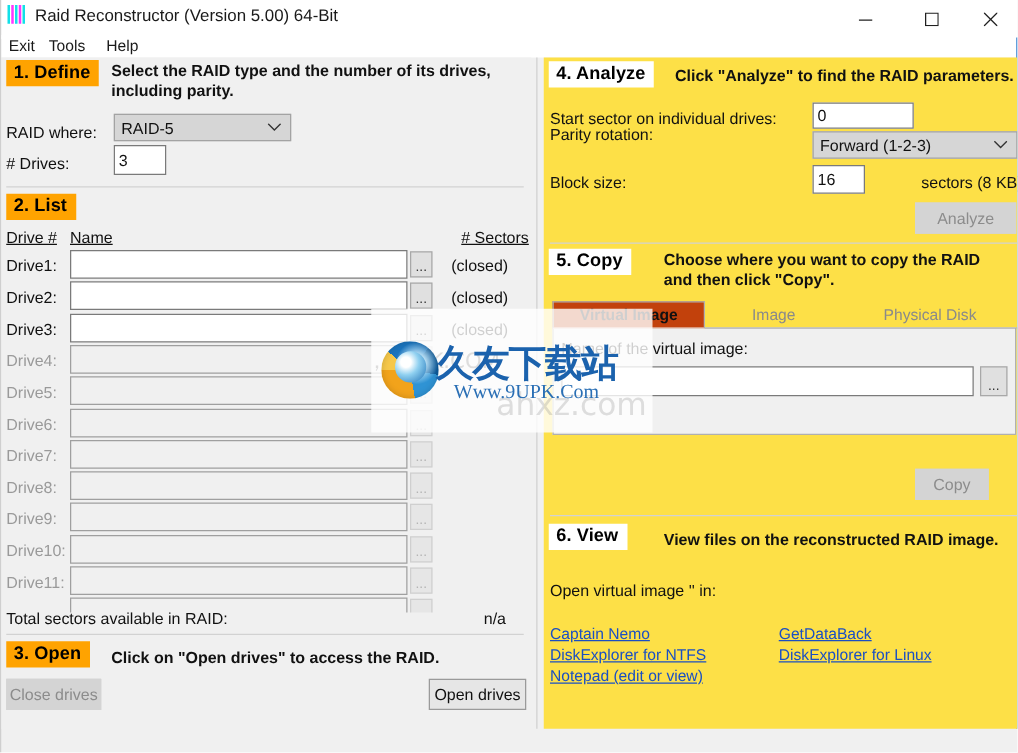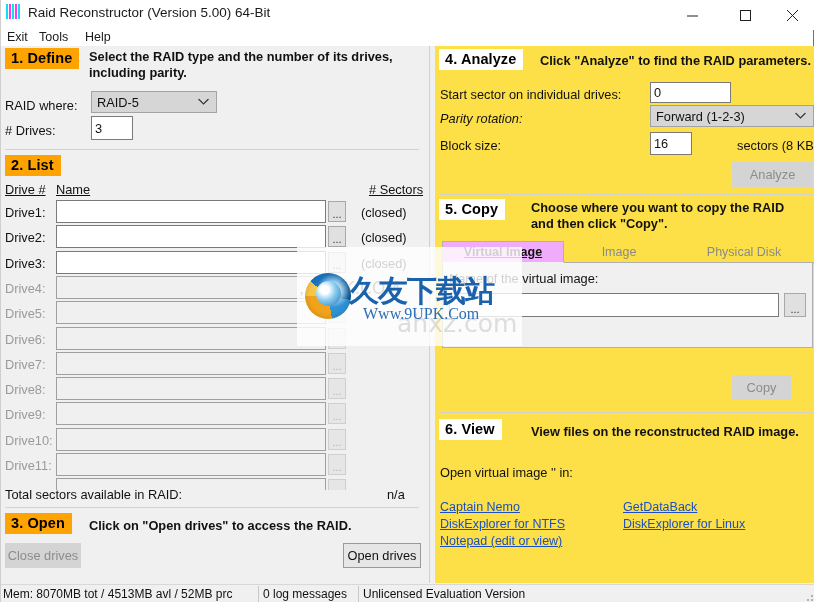--- a/index.html
+++ b/index.html
@@ -215,27 +215,26 @@
     position: absolute;
     top: 0;
     height: 22px;
     box-sizing: border-box;
     font-size: 12.5px;
     display: flex;
     align-items: center;
     justify-content: center;
   }
   .tab.active {
-    background: #f0abfc;
+    background: #c2410c;
     border: 1px solid #b0b0b0;
     border-bottom: 1px solid #f0f0f0;
     font-weight: bold;
     color: #111111;
     z-index: 3;
-    text-decoration: underline;
   }
   .tab.inactive {
     color: #8a8a8a;
     border-bottom: 1px solid #b0b0b0;
   }
   .tabpanel {
     position: absolute;
     left: 441px; top: 262px;
     width: 371px; height: 86px;
     box-sizing: border-box;
@@ -391,21 +390,21 @@
   <div class="pane-divider"></div>
   <div class="right-edge"></div>
 
   <div class="left-pane">
 
     <div class="badge orange" style="left:4px; top:2px;">1. Define</div>
     <div class="hint" style="left:88px; top:3px; width:330px;">Select the RAID type and the number of its drives,
 including parity.</div>
 
     <div class="lbl" style="left:4px; top:52px;">RAID where:</div>
-    <div class="combo" style="left:90px; top:45px; width:126px; height:22px;">
+    <div class="combo" style="left:90px; top:45px; width:142px; height:22px;">
       <span>RAID-5</span>
       <svg class="chev" width="11" height="7" viewBox="0 0 11 7">
         <polyline points="0.5,0.5 5.5,5.5 10.5,0.5" fill="none" stroke="#333" stroke-width="1.1"></polyline>
       </svg>
     </div>
 
     <div class="lbl" style="left:4px; top:77px;"># Drives:</div>
     <input class="tbox" style="left: 90px; top: 70px; width: 42px; height: 24px;" value="3">
 
     <div class="hr" style="left:4px; top:103px; width:414px;"></div>
@@ -471,21 +470,21 @@
   </div>
 
   <div class="right-pane">
 
     <div class="badge white" style="left:4px; top:3px;">4. Analyze</div>
     <div class="hint" style="left:105px; top:7px;">Click "Analyze" to find the RAID parameters.</div>
 
     <div class="lbl" style="left:5px; top:41px;">Start sector on individual drives:</div>
     <input class="tbox" style="left: 215px; top: 36px; width: 81px; height: 21px;" value="0">
 
-    <div class="lbl" style="left:5px; top:65px;font-style:italic;">Parity rotation:</div>
+    <div class="lbl" style="left:5px; top:54px;">Parity rotation:</div>
     <div class="combo" style="left:215px; top:59px; width:164px; height:22px;">
       <span>Forward (1-2-3)</span>
       <svg class="chev" width="11" height="7" viewBox="0 0 11 7">
         <polyline points="0.5,0.5 5.5,5.5 10.5,0.5" fill="none" stroke="#333" stroke-width="1.1"></polyline>
       </svg>
     </div>
 
     <div class="lbl" style="left:5px; top:92px;">Block size:</div>
     <input class="tbox" style="left: 215px; top: 86px; width: 42px; height: 23px;" value="16">
     <div class="lbl" style="left:302px; top:92px;">sectors (8 KB)</div>
@@ -528,26 +527,14 @@
   <div class="watermark">
     <div class="wm-ghost">
       <div class="wm-ghost-text" style="left:-38px; top:30px; font-size:17px;">网站，9UPK.COM</div>
       <div class="wm-ghost-text" style="left:100px; top:62px; font-size:25px;">ahxz.com</div>
     </div>
     <div class="wm-logo"></div>
     <div class="wm-cn">久友下载站</div>
     <div class="wm-url">Www.9UPK.Com</div>
   </div>
 
-  <div class="statusbar">
-    <div class="status-cell" style="left:2px;">Mem: 8070MB tot / 4513MB avl / 52MB prc</div>
-    <div class="status-sep" style="left:257px;"></div>
-    <div class="status-cell" style="left:262px;">0 log messages</div>
-    <div class="status-sep" style="left:357px;"></div>
-    <div class="status-cell" style="left:362px;">Unlicensed Evaluation Version</div>
-    <div class="grip">
-      <i style="left:8px; top:8px"></i>
-        <i style="left:4px; top:8px"></i>
-        <i style="left:8px; top:4px"></i>
-    </div>
-  </div>
 
 </div>
 
 </body></html>

